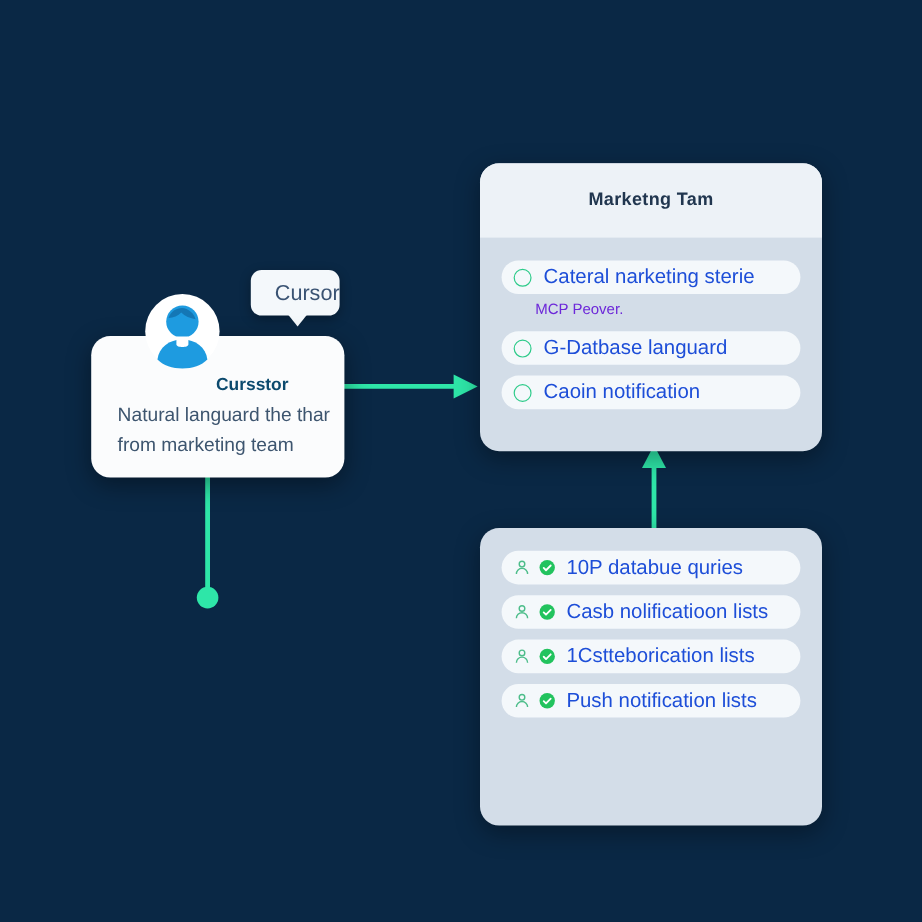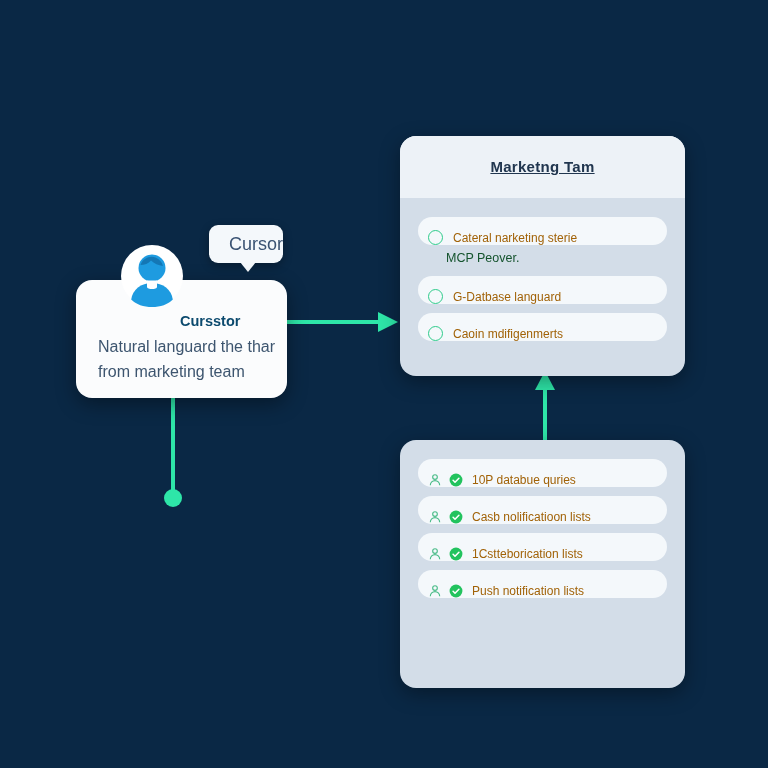--- a/index.html
+++ b/index.html
@@ -49,40 +49,39 @@
 
   
   .card-right {
     left: 400px;
     width: 285px;
   }
   .card-right .card-header {
     height: 62px;
     line-height: 62px;
     font-size: 15px;
-    text-decoration: underline;
   }
 
   .row {
     position: relative;
     background: #f4f8fb;
     border-radius: 14px;
     height: 28px;
     display: flex;
-    align-items: flex-end;
+    align-items: center;
     padding: 0 10px;
     margin-top: 9px;
-    font-size: 12px;
-    color: #a16207;
+    font-size: 17px;
+    color: #1d4ed8;
     white-space: nowrap;
     overflow: hidden;
   }
   .row-sub {
     font-size: 12.5px;
-    color: #14532d;
+    color: #6d28d9;
     padding: 4px 0 2px 28px;
     margin-top: 2px;
     white-space: nowrap;
   }
 
   .ring {
     width: 13px;
     height: 13px;
     border-radius: 50%;
     border: 1.6px solid #2ecb8a;
@@ -201,21 +200,21 @@
 
       <div class="row-sub">MCP Peover.</div>
 
       <div class="row">
         <span class="ring"></span>
         <span class="row-label">G-Datbase languard</span>
       </div>
 
       <div class="row">
         <span class="ring"></span>
-        <span class="row-label">Caoin mdifigenmerts</span>
+        <span class="row-label">Caoin notification</span>
       </div>
 
     </div>
   </div>
 
   <div class="card card-right" id="metabase-card" style="top:440px; height:248px;">
     <div class="card-body">
 
       <div class="row">
         <svg class="person-ico" viewBox="0 0 24 24" fill="none" stroke="#4dbd8a" stroke-width="2">

